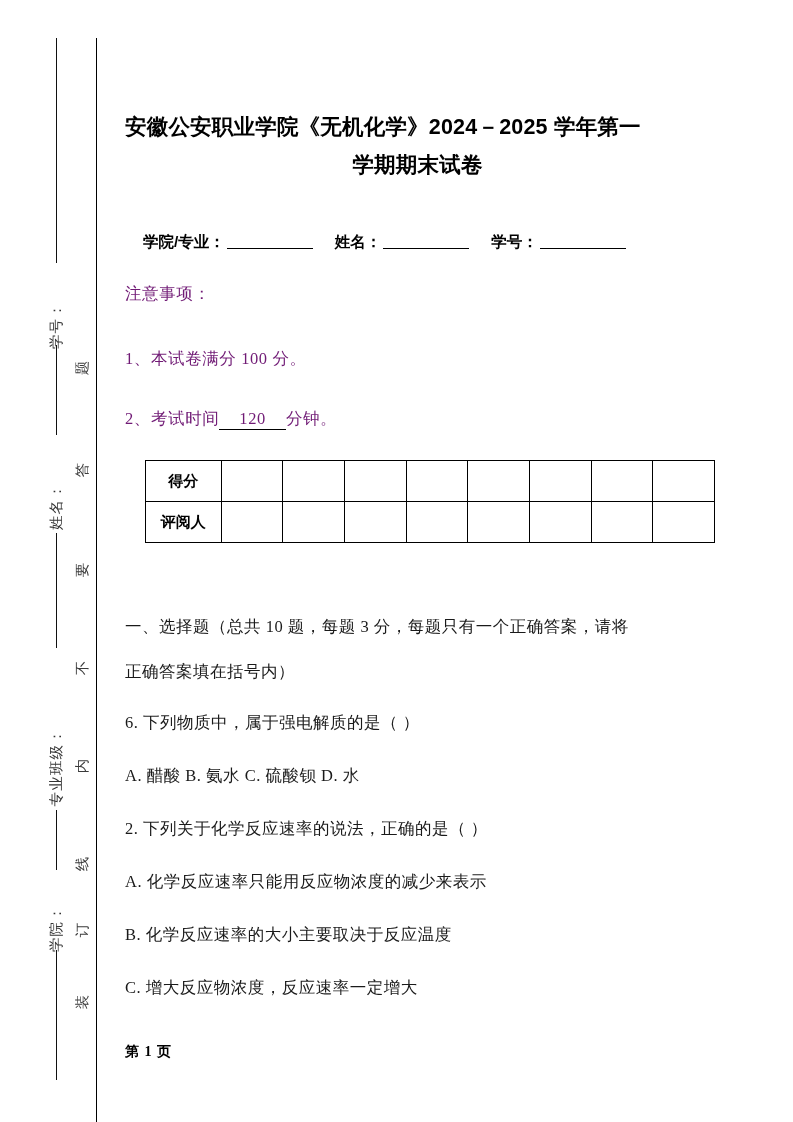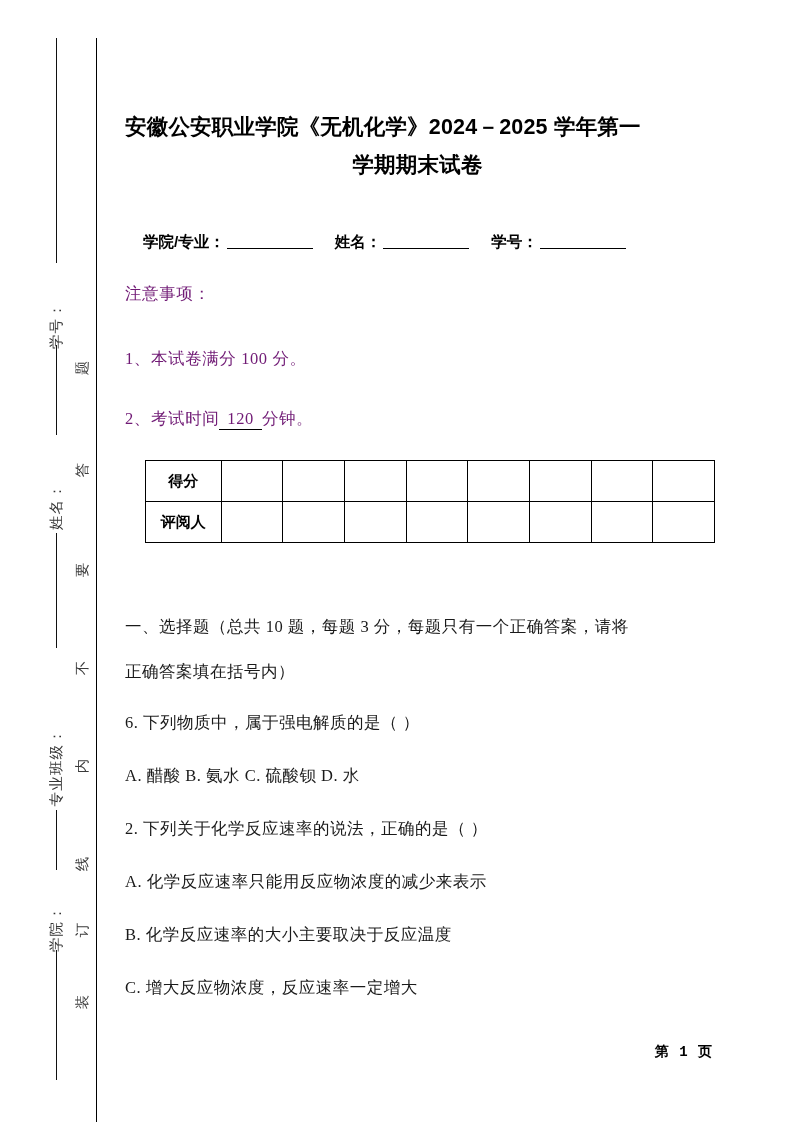--- a/index.html
+++ b/index.html
@@ -116,21 +116,21 @@
     position: absolute;
     left: 0;
     font-size: 16.5px;
     letter-spacing: 0.6px;
     white-space: nowrap;
     color: #701a75;
   }
   .note .ul {
     display: inline-block;
     border-bottom: 1.3px solid #000;
-    padding: 0 8px;
+    padding: 0 20px;
   }
 
   
 
   .score-table {
     position: absolute;
     left: 20px;
     top: 460px;
     border-collapse: collapse;
     table-layout: fixed;
@@ -162,22 +162,22 @@
     letter-spacing: 0.5px;
     color: #1a1a1a;
   }
   .q.one { white-space: nowrap; }
 
   .footer {
     position: absolute;
     left: 0;
     top: 1043px;
     width: 588px;
-    text-align: right;
-    font-family: Liberation Mono, monospace;
+    text-align: left;
+    font-family: Liberation Serif, serif;
     font-weight: bold;
     font-size: 14px;
     color: #000;
     letter-spacing: 1px;
   }
 </style>
 </head>
 <body>
 
 <div class="page">

